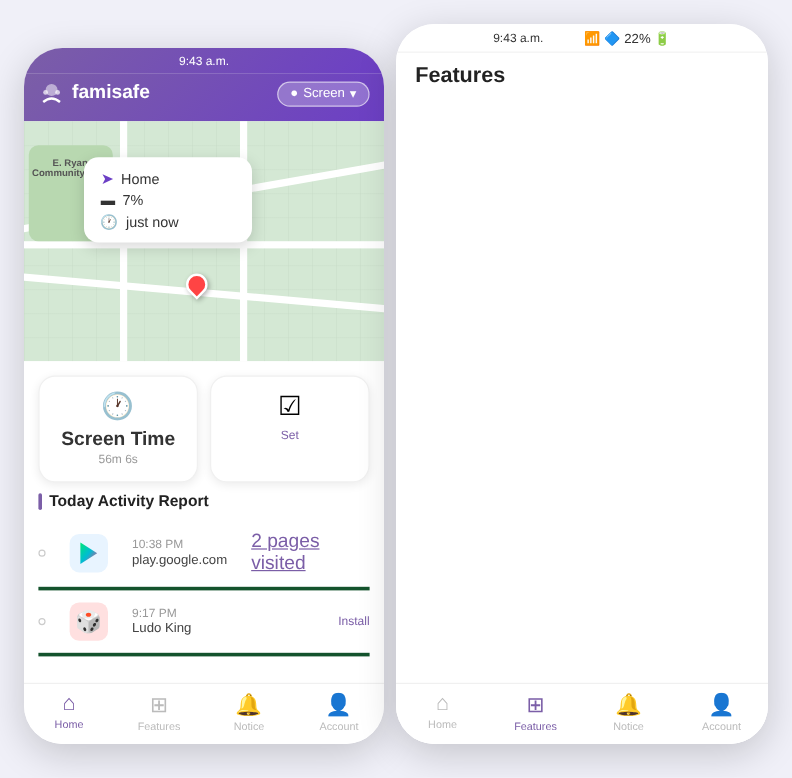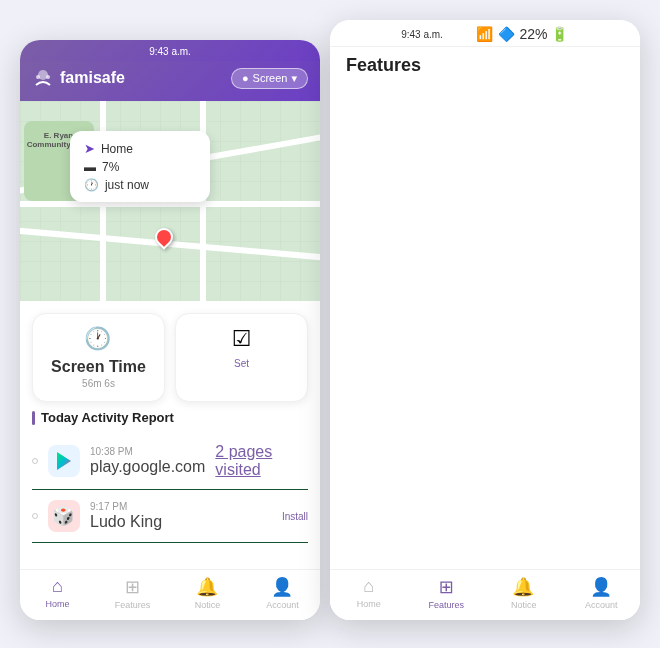--- a/index.html
+++ b/index.html
@@ -17,21 +17,21 @@
     .phones-container {
       position: relative;
       width: 660px;
       height: 648px;
     }
 
     
     .phone {
       position: absolute;
       background: #fff;
-      border-radius: 20px;
+      border-radius: 32px;
       box-shadow: 0 8px 32px rgba(0,0,0,0.18);
       overflow: hidden;
     }
 
     
     .phone-left {
       width: 300px;
       height: 580px;
       left: 20px;
       top: 40px;
@@ -237,23 +237,23 @@
       display: inline-block;
       width: 3px;
       height: 14px;
       background: #7b5ea7;
       border-radius: 2px;
     }
 
     .activity-item {
       display: flex;
       align-items: center;
-      gap: 10px;
+      gap: 20px;
       padding: 10px 0;
-      border-bottom: 1px solid #14532d;
+      border-bottom: 3px solid #14532d;
     }
 
     .activity-dot {
       width: 6px;
       height: 6px;
       border-radius: 50%;
       border: 1.5px solid #ccc;
       flex-shrink: 0;
     }
 
@@ -271,21 +271,21 @@
     .activity-info {
       flex: 1;
     }
 
     .activity-time {
       font-size: 10px;
       color: #999;
     }
 
     .activity-name {
-      font-size: 16px;
+      font-size: 11px;
       color: #444;
       margin-top: 1px;
     }
 
     .activity-action {
       font-size: 16px;
       color: #7b5ea7;
       text-decoration: underline;
     }
 
@@ -502,21 +502,21 @@
         <span class="nav-item-icon">👤</span>
         <span class="nav-item-label">Account</span>
       </div>
     </div>
   </div>
 
   <div class="phone phone-right">
 
     <div class="status-bar" style="background:#fff; color:#333; border-bottom:1px solid #f0f0f0;">
       <span>9:43 a.m.</span>
-      <span style="margin-left:8px; font-size:14px;padding-left:26px;">📶 🔷 22% 🔋</span>
+      <span style="margin-left:8px; font-size:11px;padding-left:26px;">📶 🔷 22% 🔋</span>
     </div>
 
     <div class="phone-right page-header">
       <div class="page-title-text">Features</div>
     </div>
 
     <div class="right-bottom-nav">
       <div class="nav-item">
         <span class="nav-item-icon">⌂</span>
         <span class="nav-item-label">Home</span>

